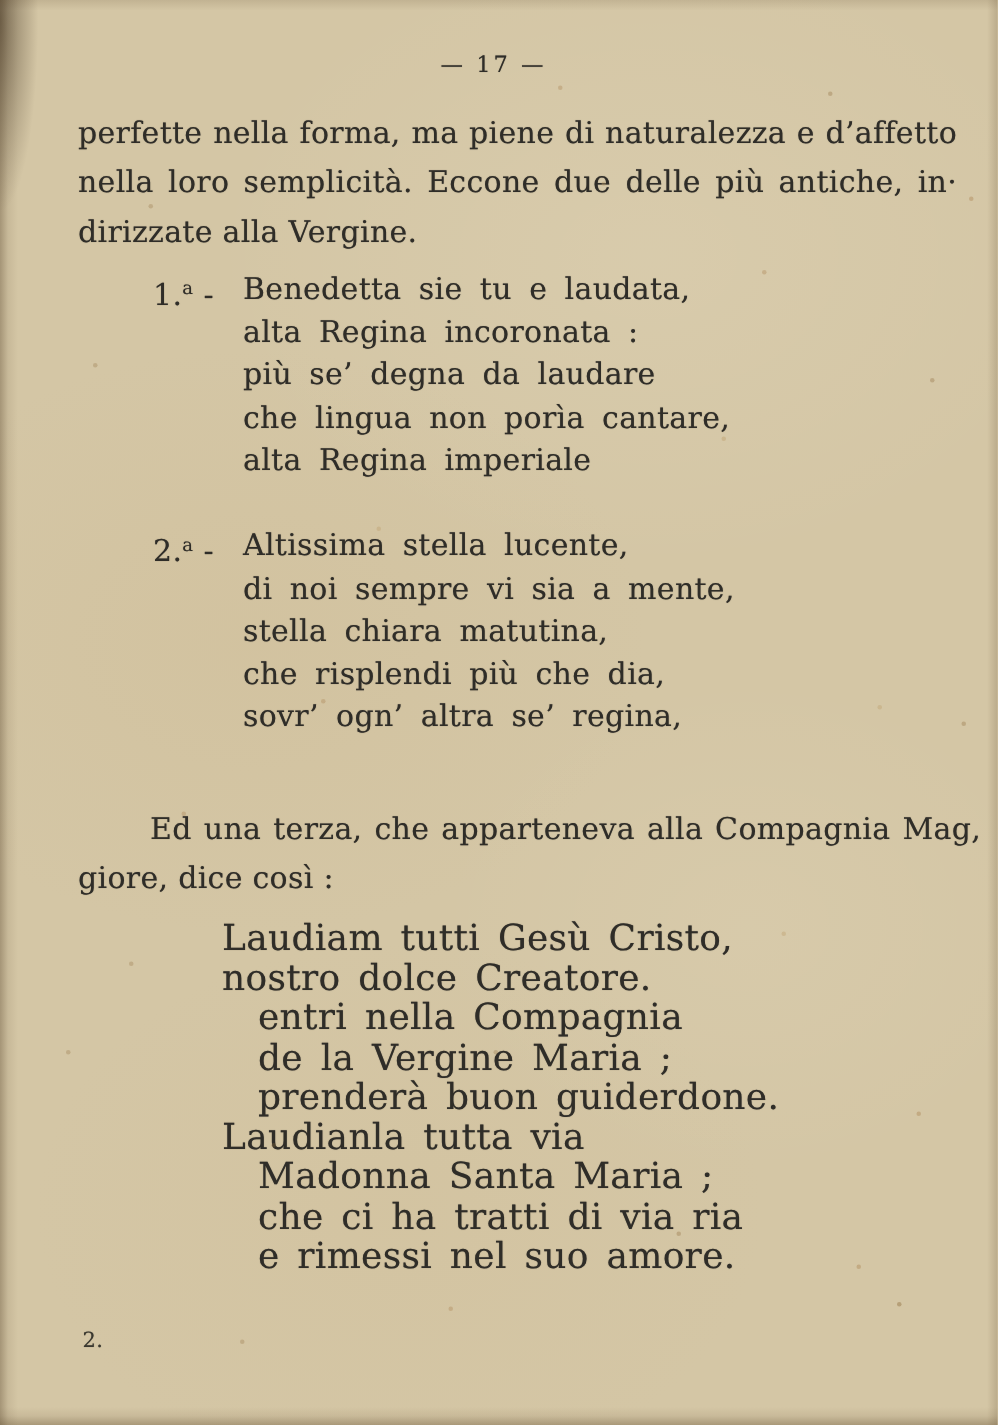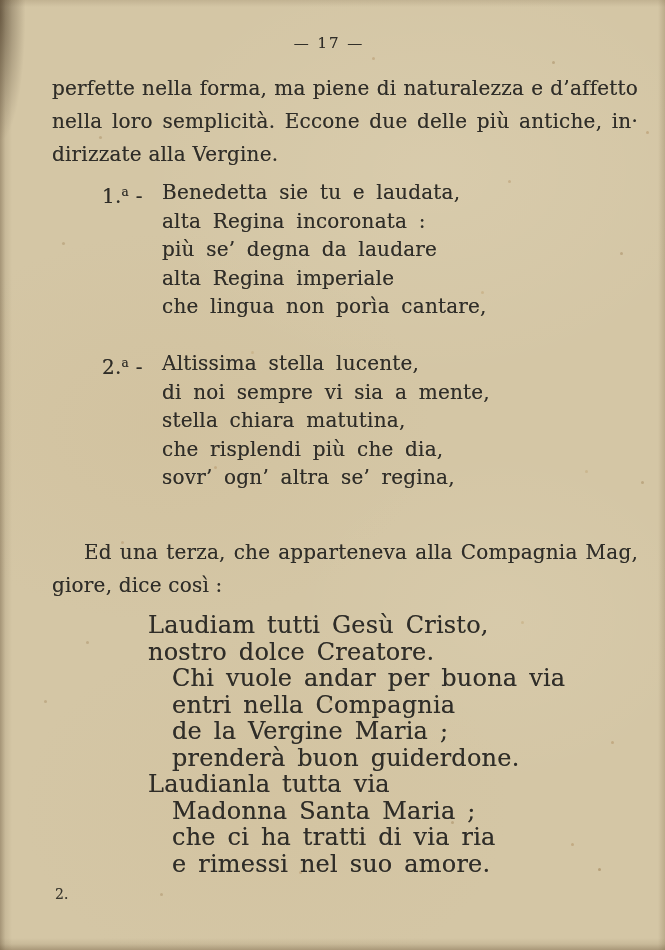--- a/index.html
+++ b/index.html
@@ -24,21 +24,21 @@
   
   .folio{position:absolute;top:34px;left:36px;width:586px;text-align:center;
          font-size:15px;letter-spacing:2px;}
 
   
   .para{position:absolute;left:52px;width:586px;font-size:20px;}
   .jline{display:block;height:33px;line-height:33px;text-align:justify;text-align-last:justify;}
   .jline.natural{text-align:left;text-align-last:left;}
   .p1{top:72px;}
   .connector{top:536px;}
-  .connector .jline.first{margin-left:32px;width:554px;}
+  .connector .jline.first{margin-left:48px;width:554px;}
 
   
   .stanza{position:absolute;left:162px;font-size:20px;word-spacing:5px;}
   .stanza .vline{height:28.5px;line-height:28.5px;white-space:nowrap;}
   .s1{top:178px;}
   .s2{top:349px;}
   .firstline{position:relative;}
   .marker{position:absolute;left:-60px;word-spacing:normal;white-space:nowrap;}
   .marker sup{font-size:12px;vertical-align:7px;letter-spacing:0;}
   .marker .mdash{margin-left:7px;}
@@ -104,22 +104,22 @@
     <span class="jline natural">dirizzate alla Vergine.</span>
   </div>
 
   <div class="stanza s1 txt">
     <div class="vline firstline">
       <span class="marker"><span>1.</span><sup>a</sup><span class="mdash">-</span></span>
       <span>Benedetta sie tu e laudata,</span>
     </div>
     <div class="vline">alta Regina incoronata :</div>
     <div class="vline">più se’ degna da laudare</div>
+    <div class="vline">che lingua non porìa cantare,</div>
     <div class="vline">alta Regina imperiale</div>
-    <div class="vline">che lingua non porìa cantare,</div>
   </div>
 
   <div class="stanza s2 txt">
     <div class="vline firstline">
       <span class="marker"><span>2.</span><sup>a</sup><span class="mdash">-</span></span>
       <span>Altissima stella lucente,</span>
     </div>
     <div class="vline">di noi sempre vi sia a mente,</div>
     <div class="vline">stella chiara matutina,</div>
     <div class="vline">che risplendi più che dia,</div>
@@ -127,21 +127,20 @@
   </div>
 
   <div class="para connector txt">
     <span class="jline first">Ed una terza, che apparteneva alla Compagnia Mag,</span>
     <span class="jline natural">giore, dice così :</span>
   </div>
 
   <div class="lauda txt">
     <div class="vline ind0">Laudiam tutti Gesù Cristo,</div>
     <div class="vline ind0">nostro dolce Creatore.</div>
-    <div class="vline ind1">Chi vuole andar per buona via</div>
     <div class="vline ind1">entri nella Compagnia</div>
     <div class="vline ind1">de la Vergine Maria ;</div>
     <div class="vline ind1">prenderà buon guiderdone.</div>
     <div class="vline ind0">Laudianla tutta via</div>
     <div class="vline ind1">Madonna Santa Maria ;</div>
     <div class="vline ind1">che ci ha tratti di via ria</div>
     <div class="vline ind1">e rimessi nel suo amore.</div>
   </div>
 
   <div class="signature txt">2.</div>

